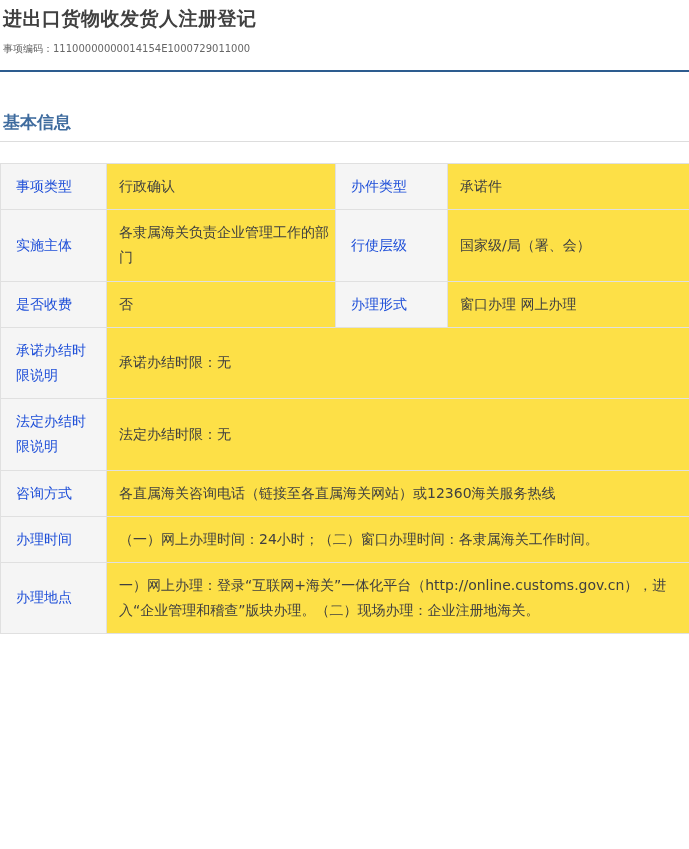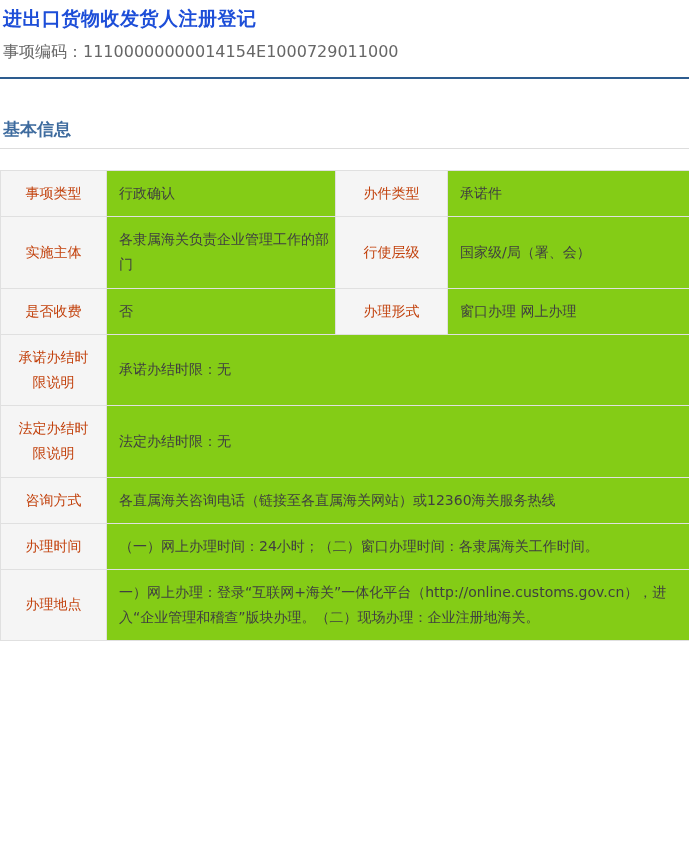--- a/index.html
+++ b/index.html
@@ -9,28 +9,28 @@
     font-family: "DejaVu Sans", "Liberation Sans", sans-serif;
     color: #404040;
   }
   .page {
     width: 689px;
     box-sizing: border-box;
   }
   .page-title {
     font-size: 19px;
     font-weight: bold;
-    color: #1d4ed8;
+    color: #404040;
     margin: 6px 0 0 0;
     padding-left: 3px;
     letter-spacing: 0.5px;
     font-family: Liberation Mono, monospace;
   }
   .code-line {
-    font-size: 16px;
+    font-size: 10px;
     color: #666666;
     margin: 10px 0 0 3px;
   }
   .blue-divider {
     height: 2px;
     background: #2d5c8f;
     margin-top: 14px;
   }
   .section-title {
     font-size: 17px;
@@ -51,26 +51,25 @@
     font-size: 14px;
   }
   table.info-table td {
     border: 1px solid #e0e0e0;
     vertical-align: middle;
     line-height: 1.8;
     word-break: break-all;
   }
   td.cell-label {
     background: #f5f5f5;
-    text-align: center;
     padding: 10px 15px;
-    color: #c2410c;
+    color: #1d4ed8;
   }
   td.cell-value {
-    background: #84cc16;
+    background: #fde047;
     text-align: left;
     padding: 10px 1px 10px 12px;
     color: #404040;
   }
 </style>
 </head>
 <body>
 
 <div class="page">
 

